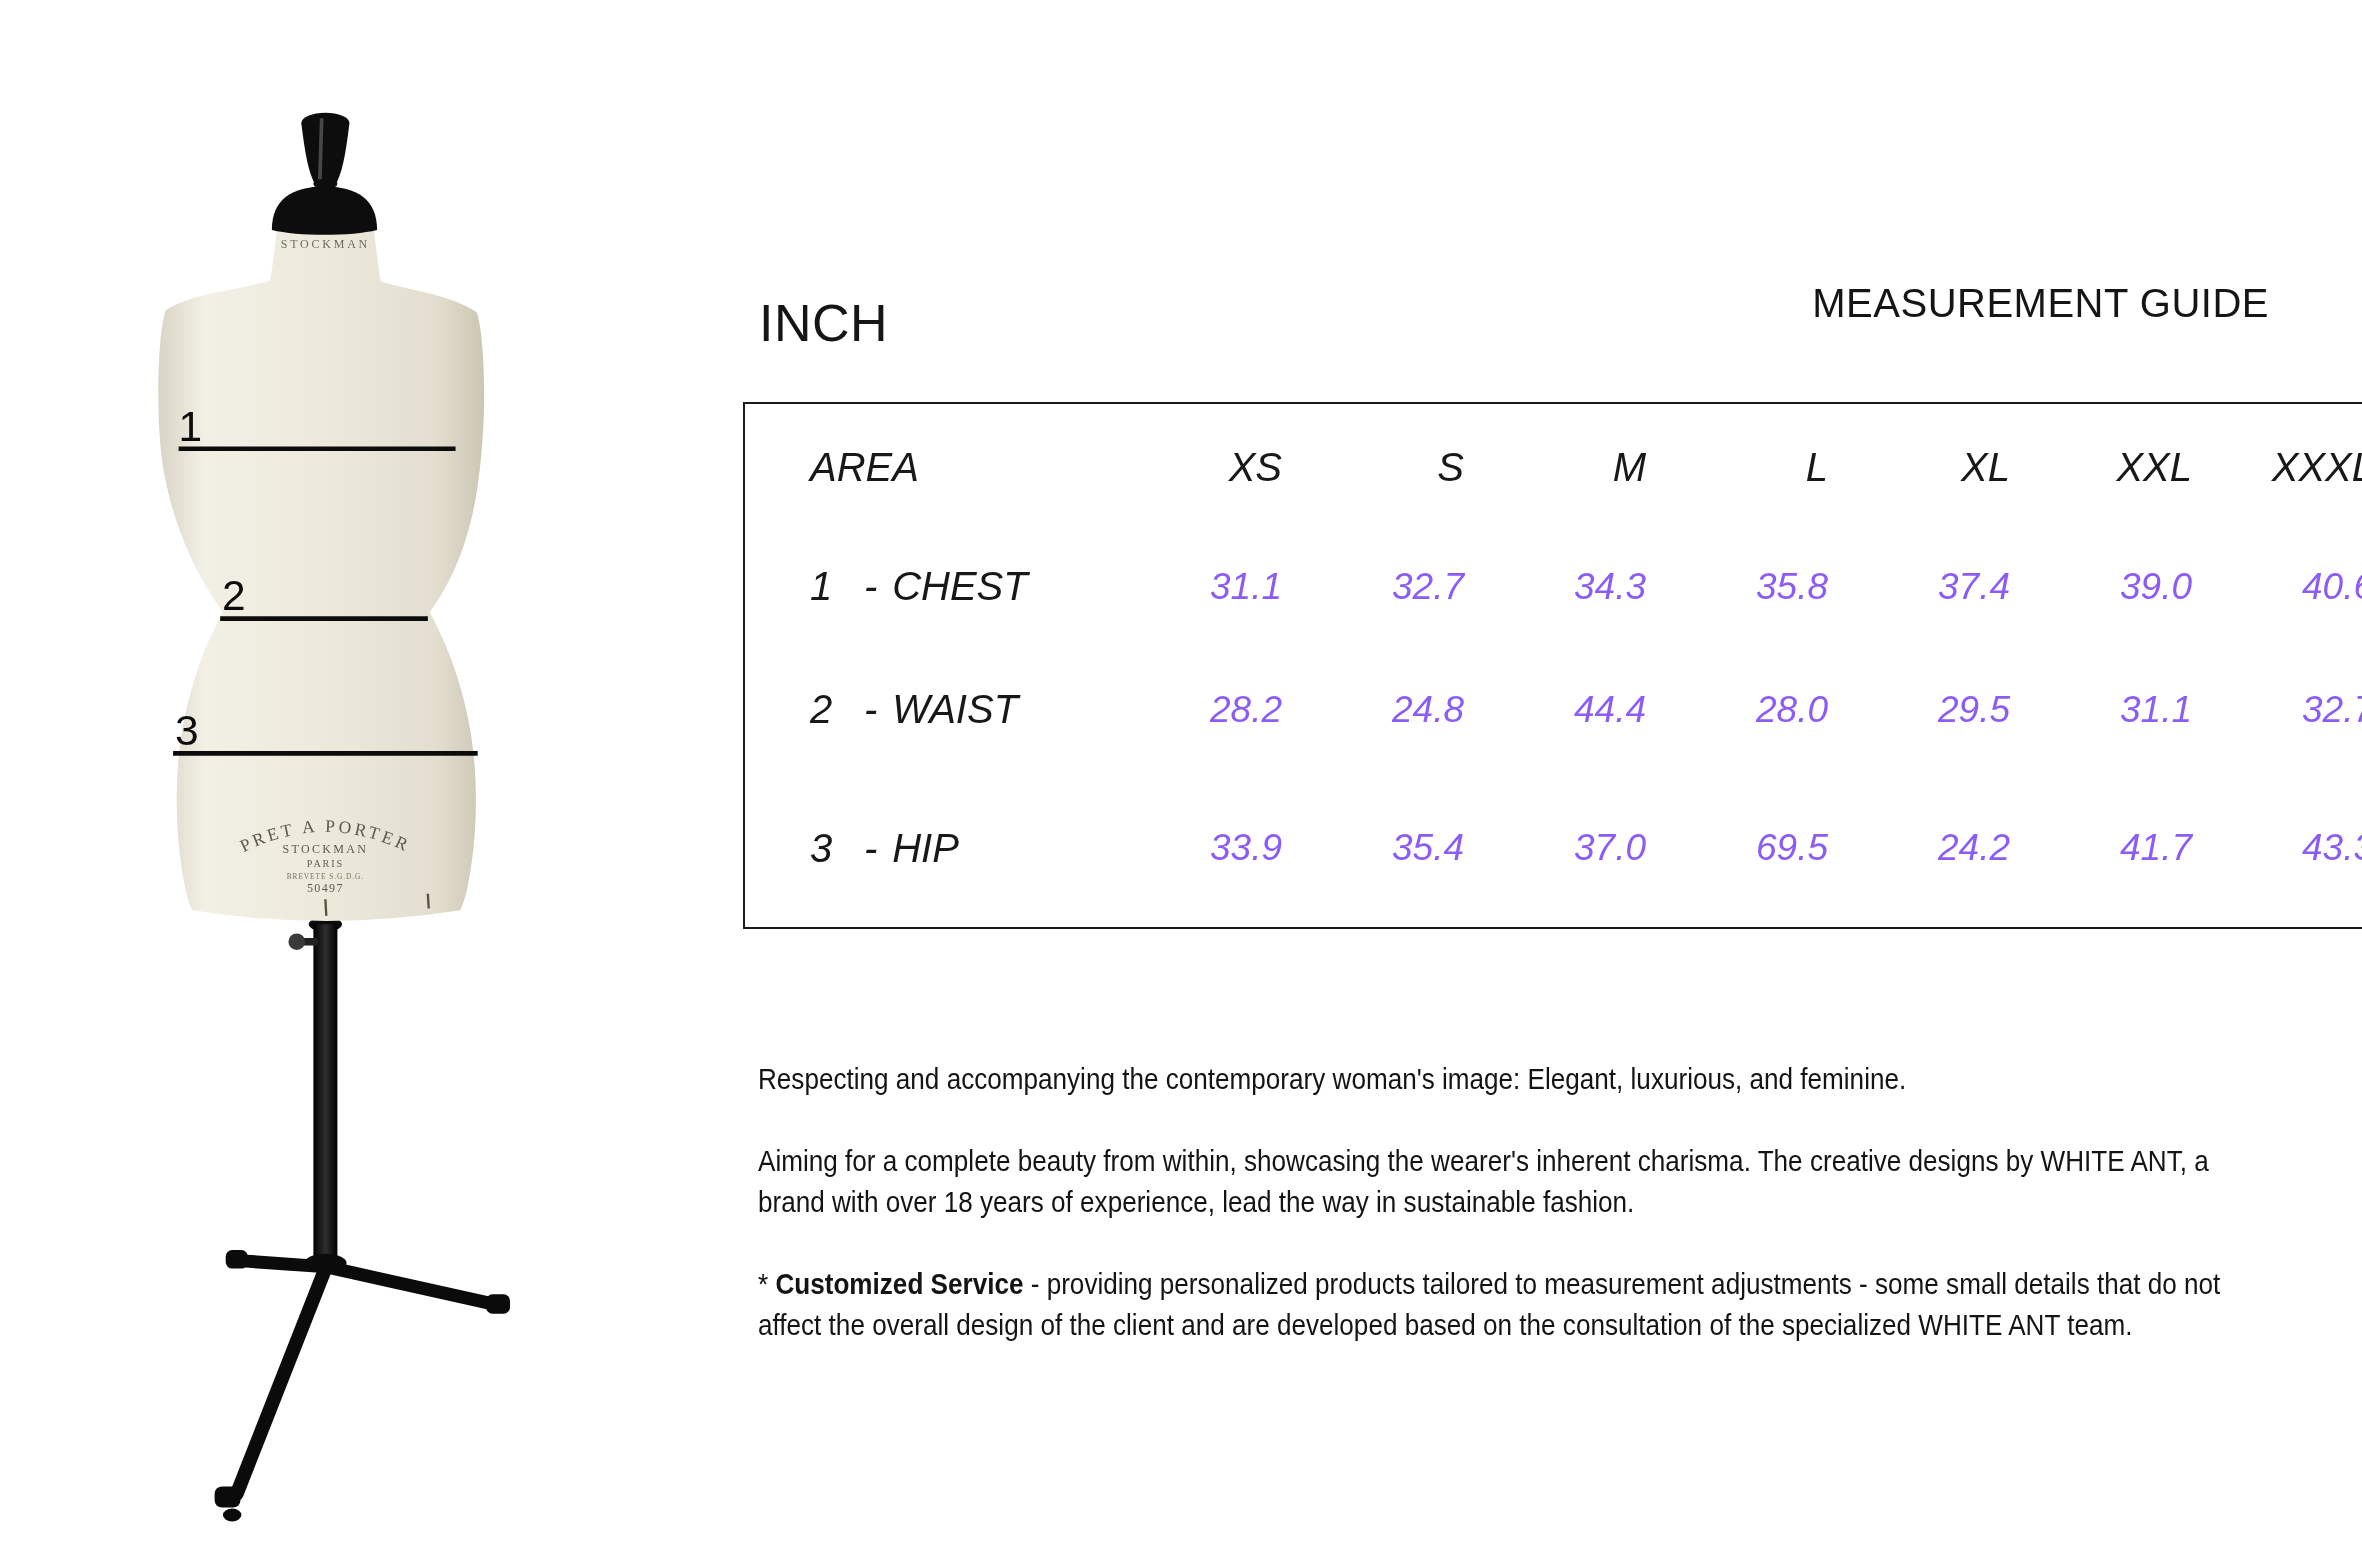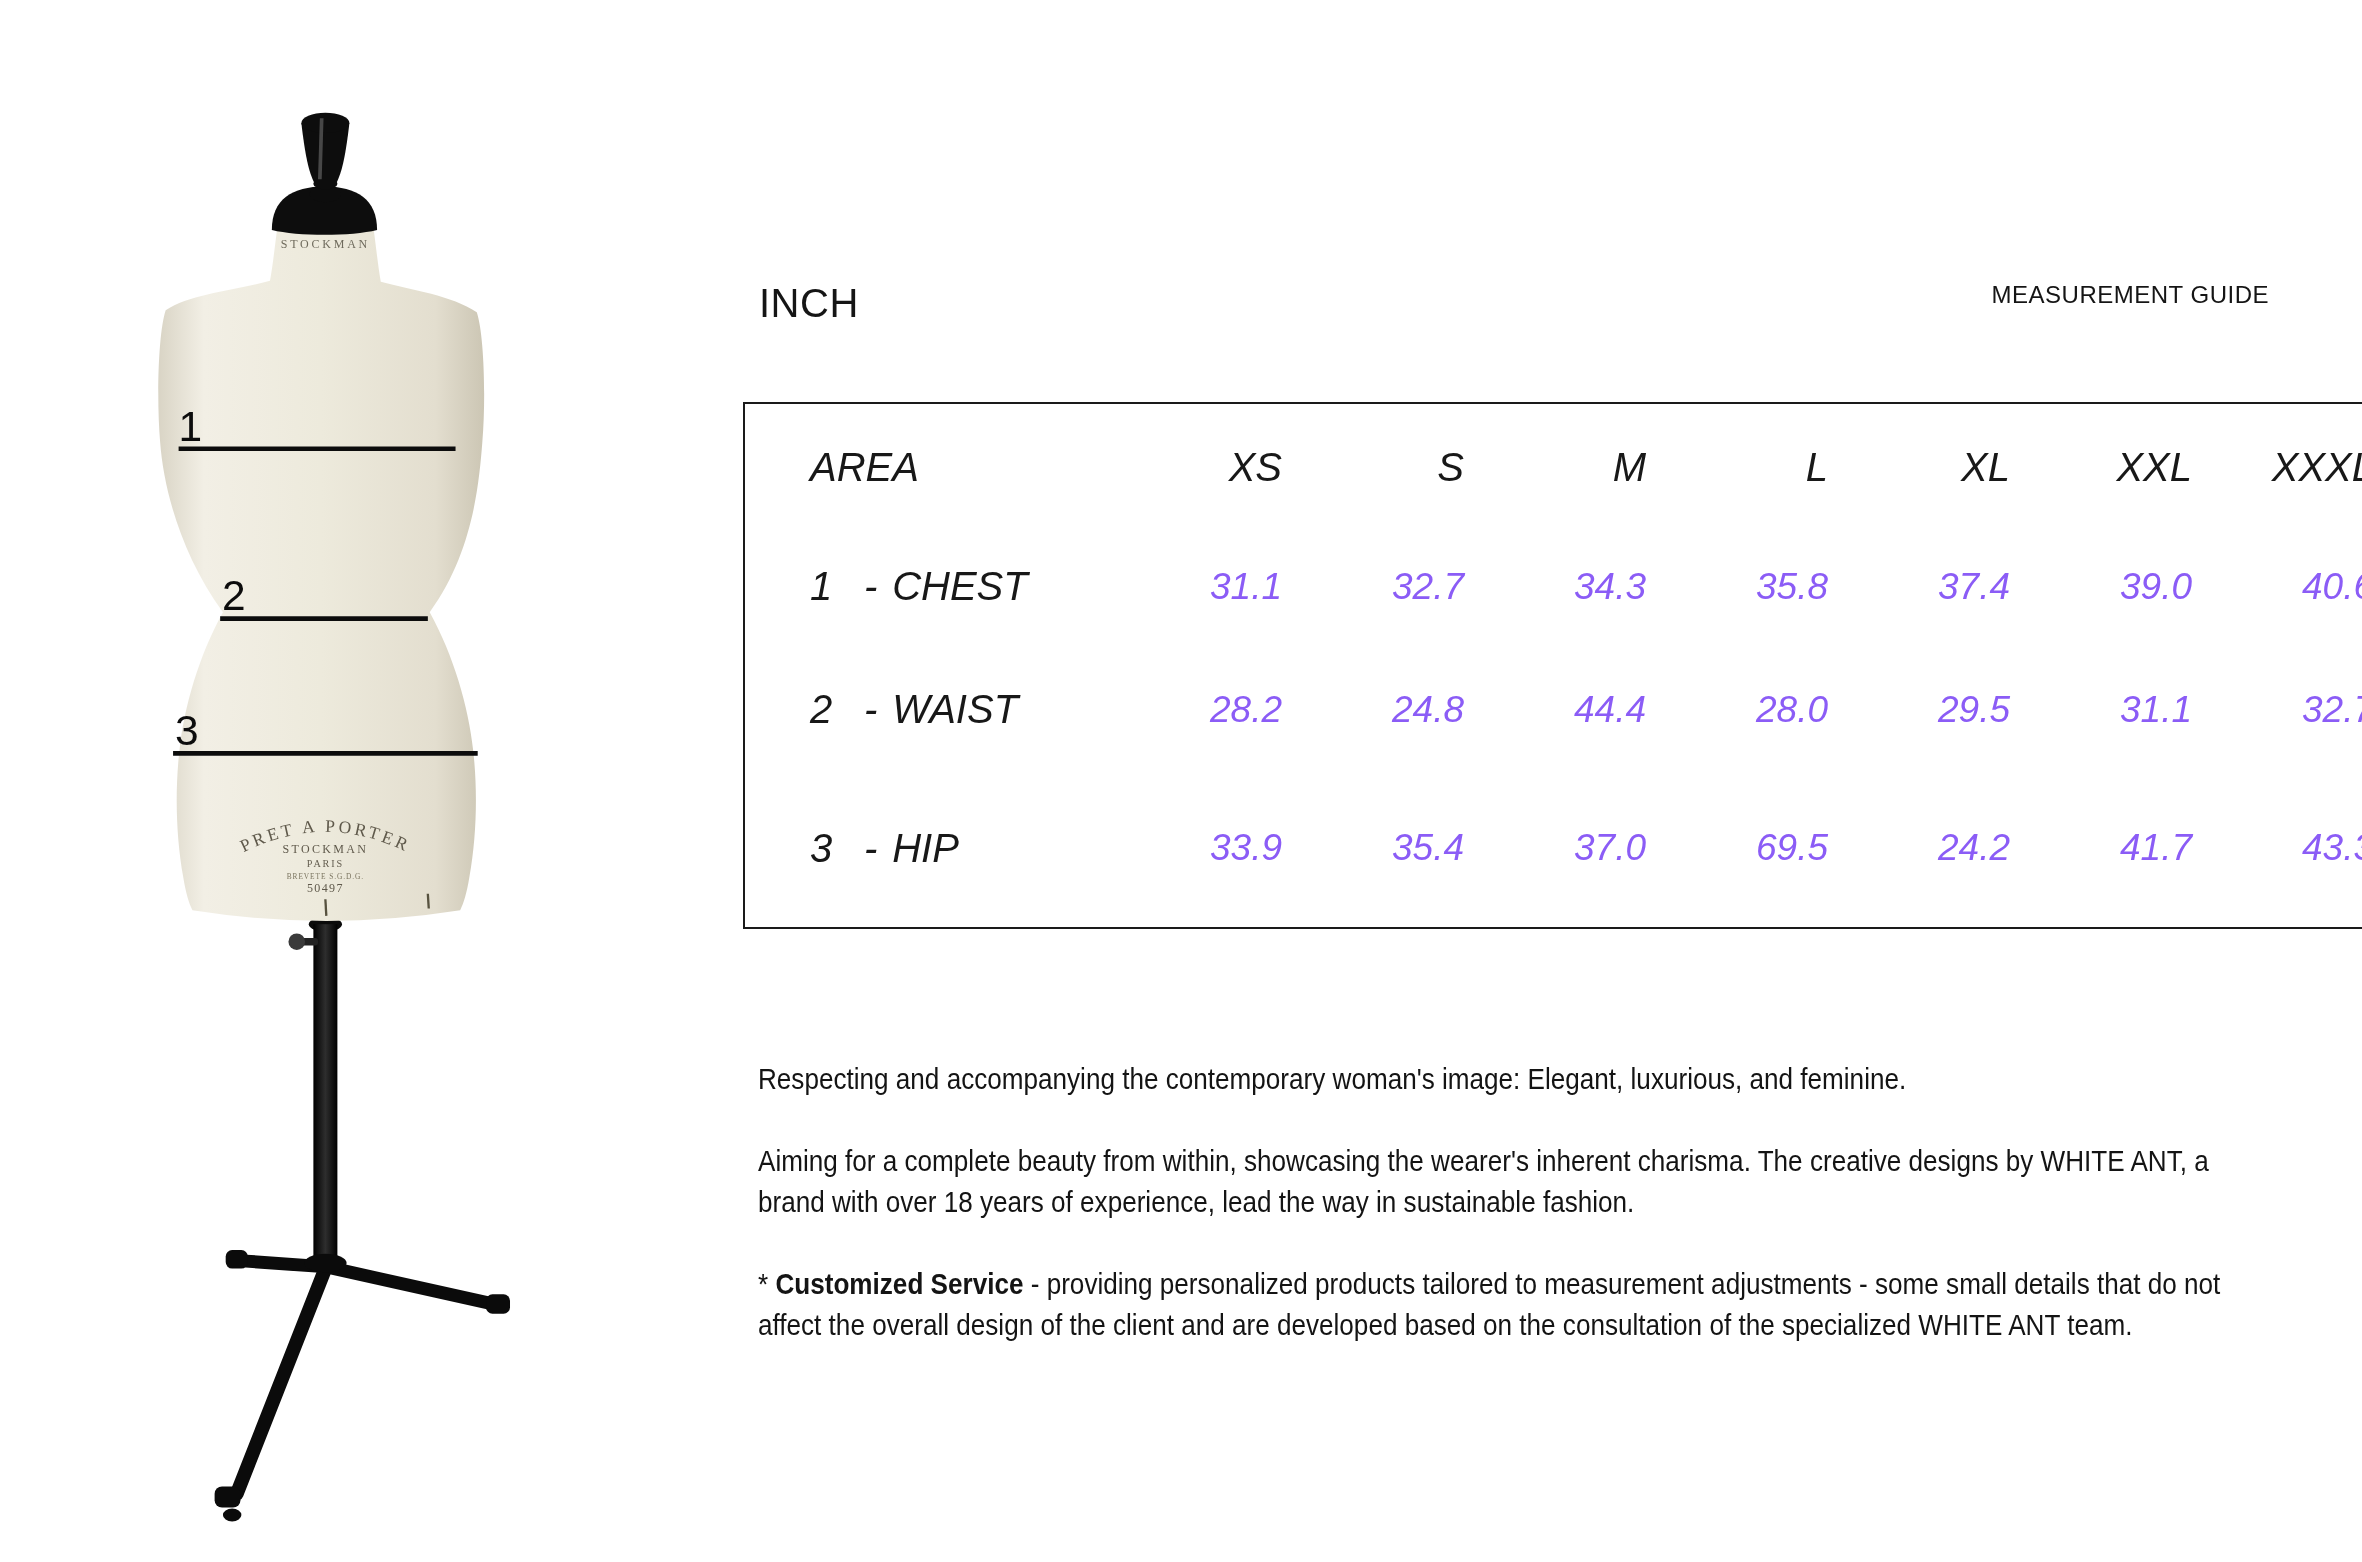--- a/index.html
+++ b/index.html
@@ -2,24 +2,24 @@
 <html style="font-size:14.8px"><head>
 <meta charset="utf-8">
 <style>
   html,body{margin:0;padding:0;background:#ffffff;}
   .page{
     position:relative;width:2363px;height:1563px;background:#ffffff;
     overflow:hidden;font-family:"Liberation Sans",sans-serif;color:#151515;
   }
   
   .unit-label{
-    position:absolute;left:759px;top:281px;font-size:40px;letter-spacing:0.5px;
+    position:absolute;left:759px;top:293px;font-size:52px;letter-spacing:0.5px;
   }
   .guide-title{
-    position:absolute;right:94px;top:281px;font-size:24px;letter-spacing:0.5px;
+    position:absolute;right:94px;top:281px;font-size:40px;letter-spacing:0.5px;
   }
   
   .size-table{
     position:absolute;left:743px;top:402px;width:1670px;height:527px;
     border:2.8px solid #1a1a1a;box-sizing:border-box;
     display:grid;grid-template-columns:355px repeat(7,1fr);
     grid-template-rows:127px 111px 135px 142px;
     align-items:center;padding-right:37px;font-style:italic;
   }
   .cell{text-align:right;font-size:40px;color:#181818;}

